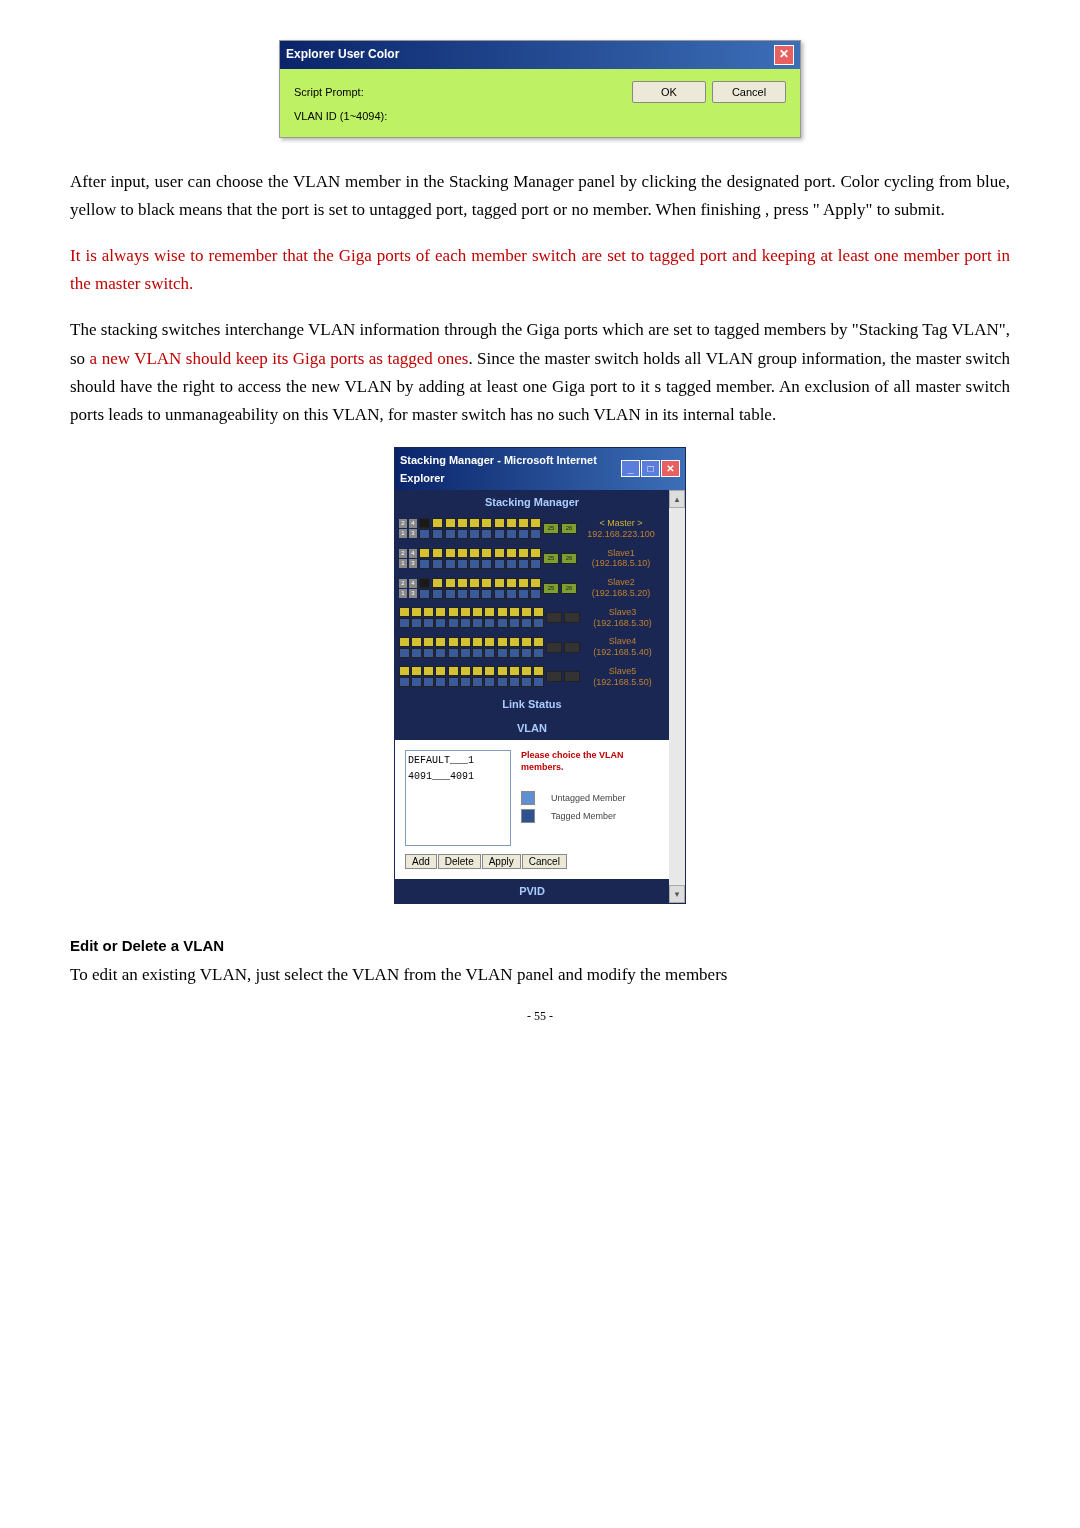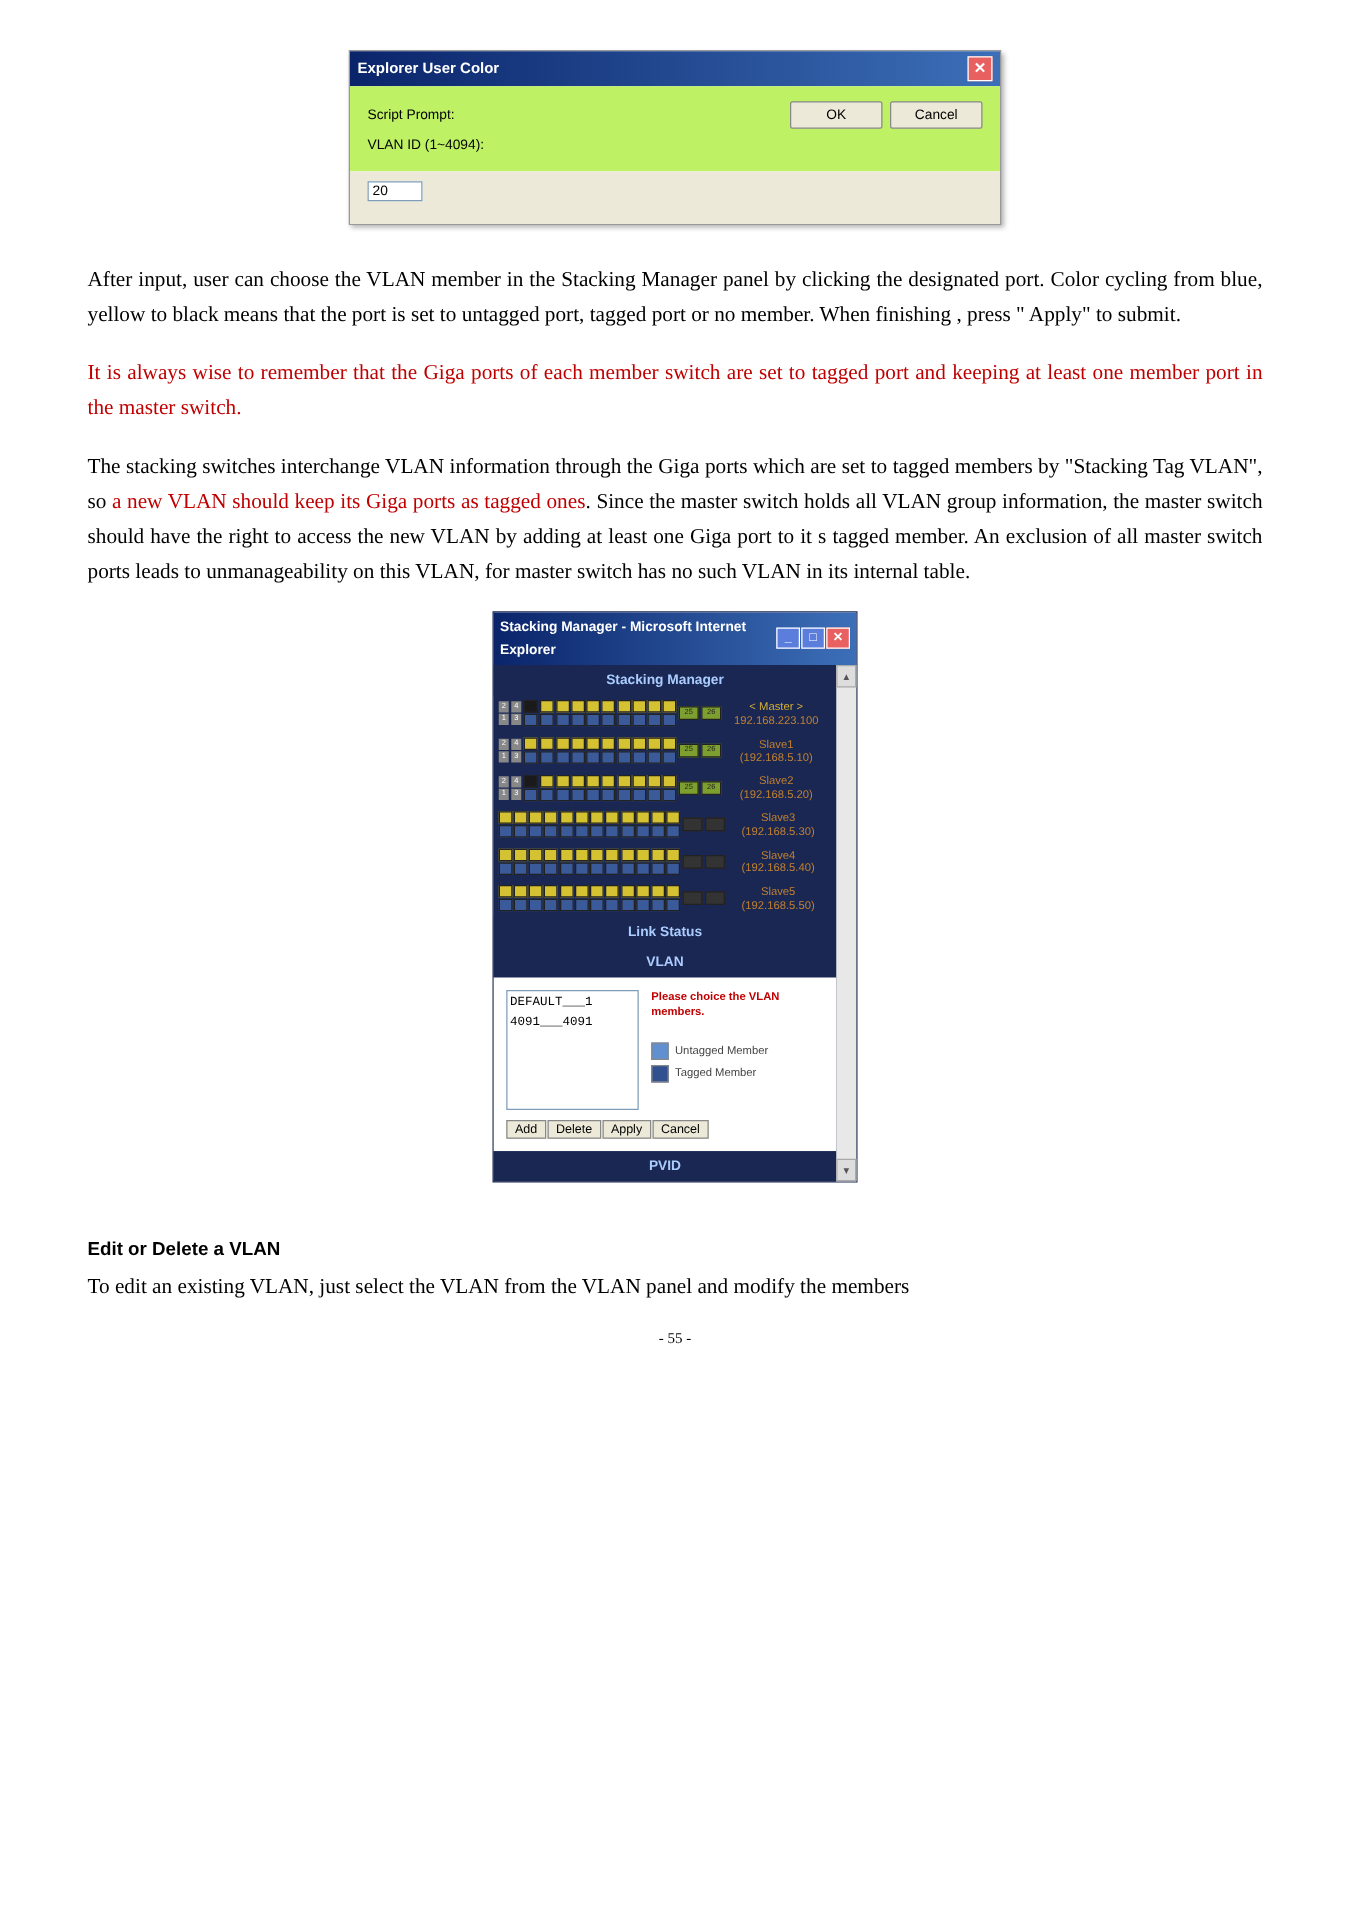--- a/index.html
+++ b/index.html
@@ -96,21 +96,21 @@
       text-align: justify;
       margin: 18px 0;
     }
     .inline-red {
       color: #c00000;
     }
     
     
     .stacking-window {
       width: 290px;
-      margin: 14px auto 42px;
+      margin: 14px auto 30px;
       border: 1px solid #1a2752;
       font-family: Tahoma, sans-serif;
     }
     .stacking-titlebar {
       background: linear-gradient(to right, #0a246a, #3c6fb8);
       color: white;
       padding: 3px 5px;
       font-size: 11px;
       font-weight: bold;
       display: flex;
@@ -261,22 +261,22 @@
       font-size: 9px;
     }
     .vlan-notice {
       color: #c00000;
       font-weight: bold;
       margin-bottom: 18px;
       line-height: 1.3;
     }
     .legend-row {
       display: flex;
-      align-items: flex-end;
-      gap: 5px;
+      align-items: flex-start;
+      gap: 16px;
       margin-top: 3px;
     }
     .legend-box {
       width: 12px;
       height: 12px;
       border: 1px solid #888;
     }
     .legend-box.untagged { background: #6090d0; }
     .legend-box.tagged { background: #305090; }
     .legend-text { color: #444; font-size: 9px; }
@@ -319,23 +319,20 @@
   <div class="dialog-body">
     <div class="dialog-text">
       <span>Script Prompt:</span>
       <span>VLAN ID (1~4094):</span>
     </div>
     <div class="dialog-buttons">
       <button class="dialog-btn">OK</button>
       <button class="dialog-btn">Cancel</button>
     </div>
   </div>
-  <div class="dialog-input-row">
-    <input class="dialog-input" value="20" style="">
-  </div>
 </div>
 
 <p class="body-text">After input, user can choose the VLAN member in the Stacking Manager panel by clicking the designated port. Color cycling from blue, yellow to black means that the port is set to untagged port, tagged port or no member. When finishing , press " Apply" to submit.</p>
 
 <p class="highlight-text">It is always wise to remember that the Giga ports of each member switch are set to tagged port and keeping at least one member port in the master switch.</p>
 
 <p class="body-text">
   <span>The stacking switches interchange VLAN information through the Giga ports which are set to tagged members by "Stacking Tag VLAN", so </span><span class="inline-red">a new VLAN should keep its Giga ports as tagged ones</span><span>. Since the master switch holds all VLAN group information, the master switch should have the right to access the new VLAN by adding at least one Giga port to it s tagged member. An exclusion of all master switch ports leads to unmanageability on this VLAN, for master switch has no such VLAN in its internal table.</span>
 </p>
 

